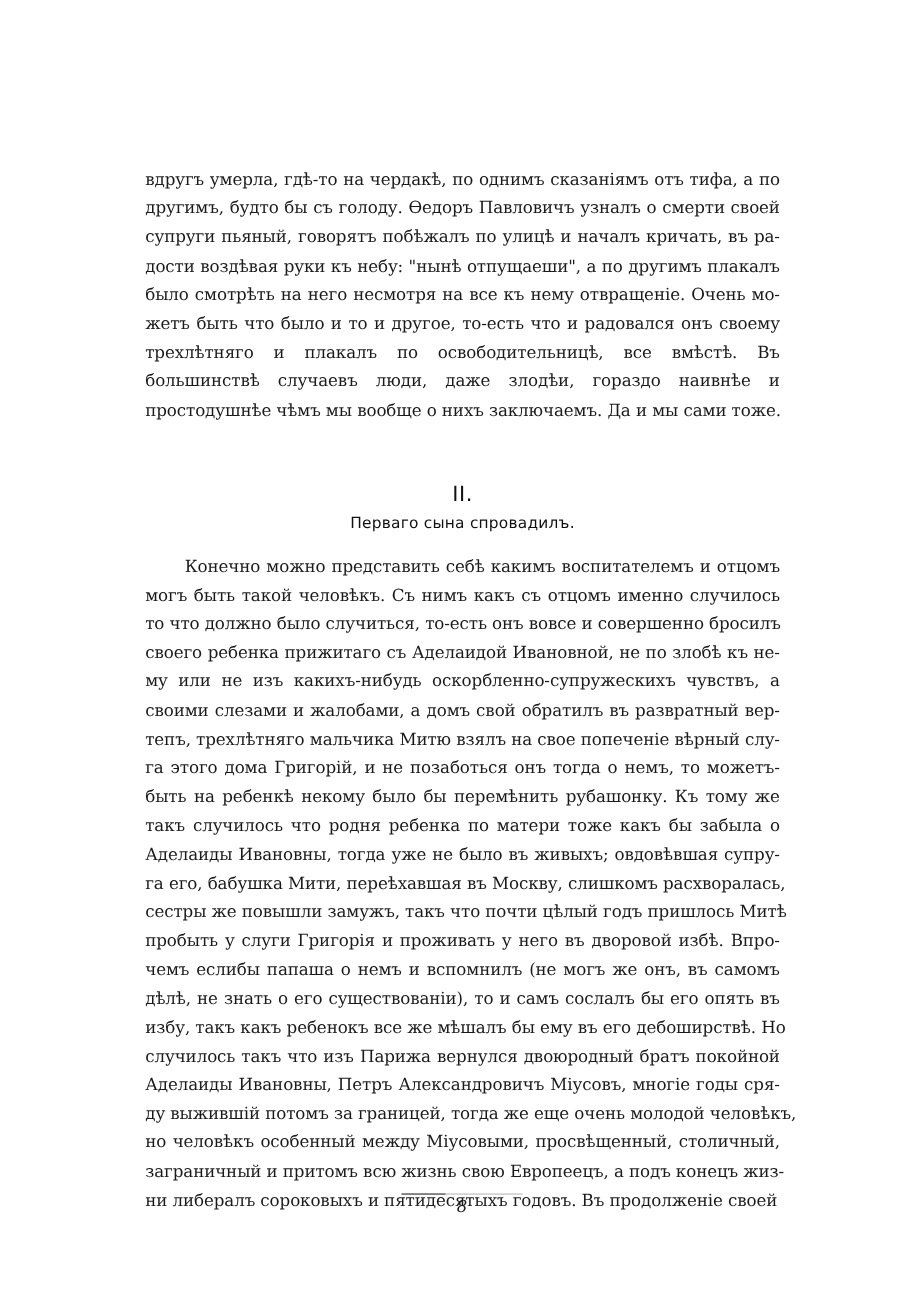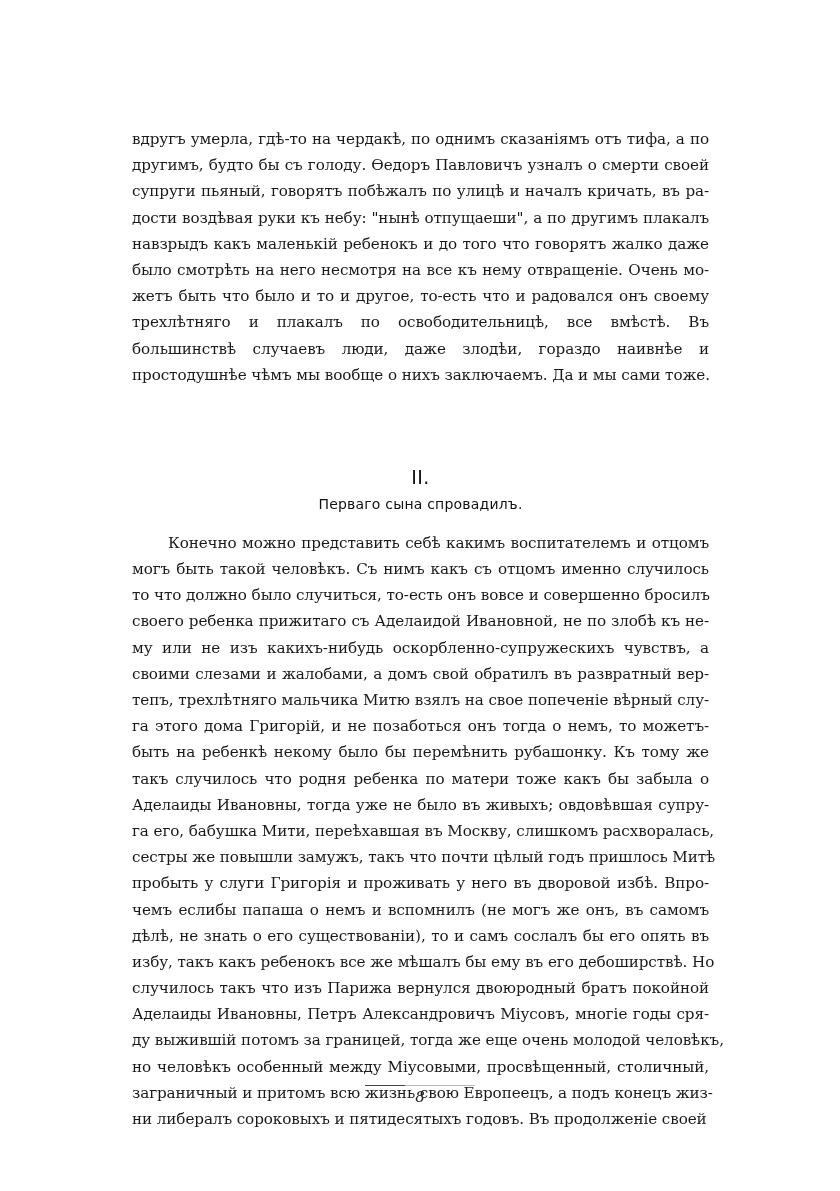--- a/index.html
+++ b/index.html
@@ -11,21 +11,21 @@
       width: 840px;
       height: 1191px;
       position: relative;
       overflow: hidden;
       font-family: "DejaVu Serif", "Liberation Serif", serif;
       color: #1a1a1a;
     }
     .page {
       position: absolute;
       left: 132px;
-      top: 126px;
+      top: 150px;
       width: 577px;
     }
     .para {
       margin: 0;
       font-size: 15.2px;
       line-height: 26.2px;
       text-align: justify;
       letter-spacing: -0.1px;
     }
     .line {
@@ -35,21 +35,21 @@
       white-space: nowrap;
       height: 26.2px;
     }
     .line.last {
       text-align-last: left;
     }
     .line.indent {
       padding-left: 36px;
     }
     .chapter {
-      margin-top: 76px;
+      margin-top: 50px;
       text-align: center;
     }
     .chapter-number {
       font-family: "DejaVu Sans", "Liberation Sans", sans-serif;
       font-size: 19px;
       line-height: 26px;
       font-weight: normal;
       letter-spacing: 0.5px;
       color: #111;
     }
@@ -96,21 +96,20 @@
   </style>
 </head>
 <body>
 
 <div class="page">
   <div class="para" id="para1">
       <span class="line">вдругъ умерла, гдѣ-то на чердакѣ, по однимъ сказаніямъ отъ тифа, а по</span>
       <span class="line">другимъ, будто бы съ голоду. Ѳедоръ Павловичъ узналъ о смерти своей</span>
       <span class="line">супруги пьяный, говорятъ побѣжалъ по улицѣ и началъ кричать, въ ра-</span>
       <span class="line">дости воздѣвая руки къ небу: "нынѣ отпущаеши", а по другимъ плакалъ</span>
-      <span class="line">навзрыдъ какъ маленькій ребенокъ и до того что говорятъ жалко даже</span>
       <span class="line">было смотрѣть на него несмотря на все къ нему отвращеніе. Очень мо-</span>
       <span class="line">жетъ быть что было и то и другое, то-есть что и радовался онъ своему</span>
       <span class="line">трехлѣтняго и плакалъ по освободительницѣ, все вмѣстѣ. Въ</span>
       <span class="line">большинствѣ случаевъ люди, даже злодѣи, гораздо наивнѣе и</span>
       <span class="line last">простодушнѣе чѣмъ мы вообще о нихъ заключаемъ. Да и мы сами тоже.</span>
     </div>
 
   <div class="chapter">
     <div class="chapter-number">II.</div>
     <div class="chapter-title">Перваго сына спровадилъ.</div>

